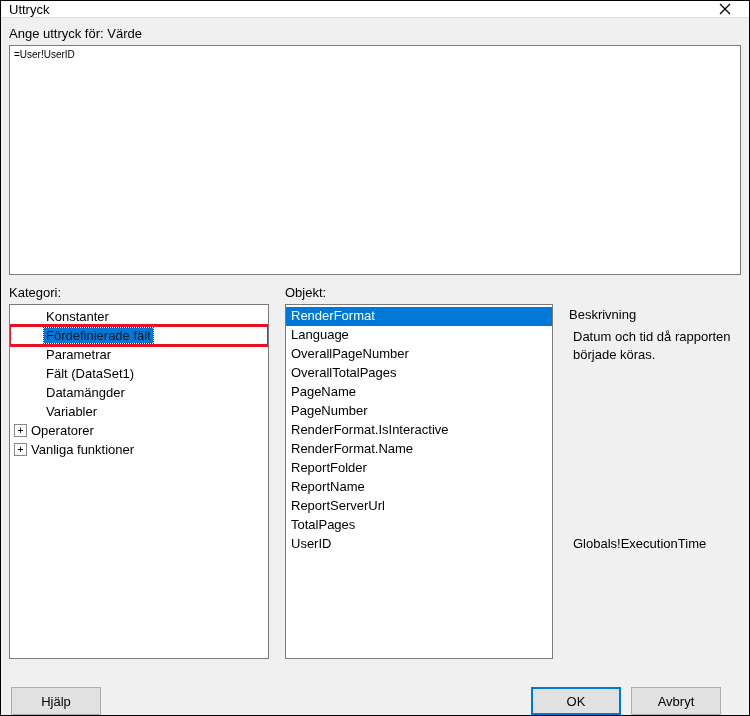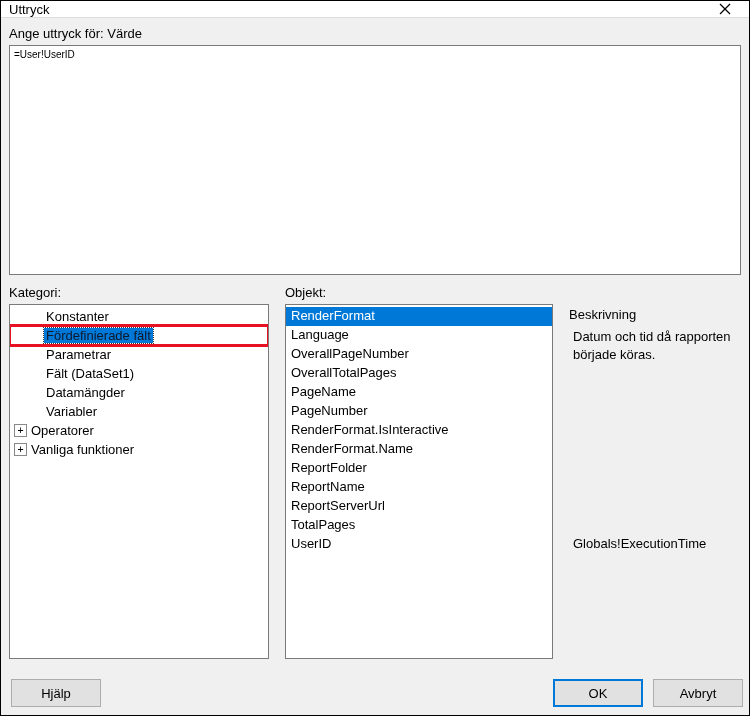--- a/index.html
+++ b/index.html
@@ -25,21 +25,21 @@
     .tree-label { padding: 0 2px; white-space: nowrap; }
     .tree-item.selected .tree-label { background: #0078d7; color: #0f172a; outline: 1px dotted #333; }
     .tree-item.highlighted { outline: 3px solid #e81123; outline-offset: -1px; }
     .list-item { height: 19px; padding: 1px 5px; cursor: pointer; white-space: nowrap; }
     .list-item.selected { background: #0078d7; color: #fff; }
     .desc-group { border: 0; padding: 0; margin-bottom: 8px; }
     .desc-heading { margin: 2px 0 6px 0; }
     .desc-text { padding-left: 4px; line-height: 1.4; }
     .example-group { margin-top: auto; }
     .example-text { padding-left: 4px; margin-bottom: 100px; }
-    .footer { height: 50px; padding: 6px 6px 0 10px; display: flex; align-items: center; }
+    .footer { height: 50px; padding: 6px 28px 0 10px; display: flex; align-items: flex-end; }
     .btn { height: 28px; min-width: 90px; border: 1px solid #adadad; background: #e1e1e1; cursor: pointer; padding: 0 14px; }
     .btn.primary { border: 2px solid #0078d7; }
     .spacer { flex: 1; }
   </style>
 </head>
 <body>
 
 <div class="window">
   <div class="titlebar">
     <span class="titlebar-title">Uttryck</span>

